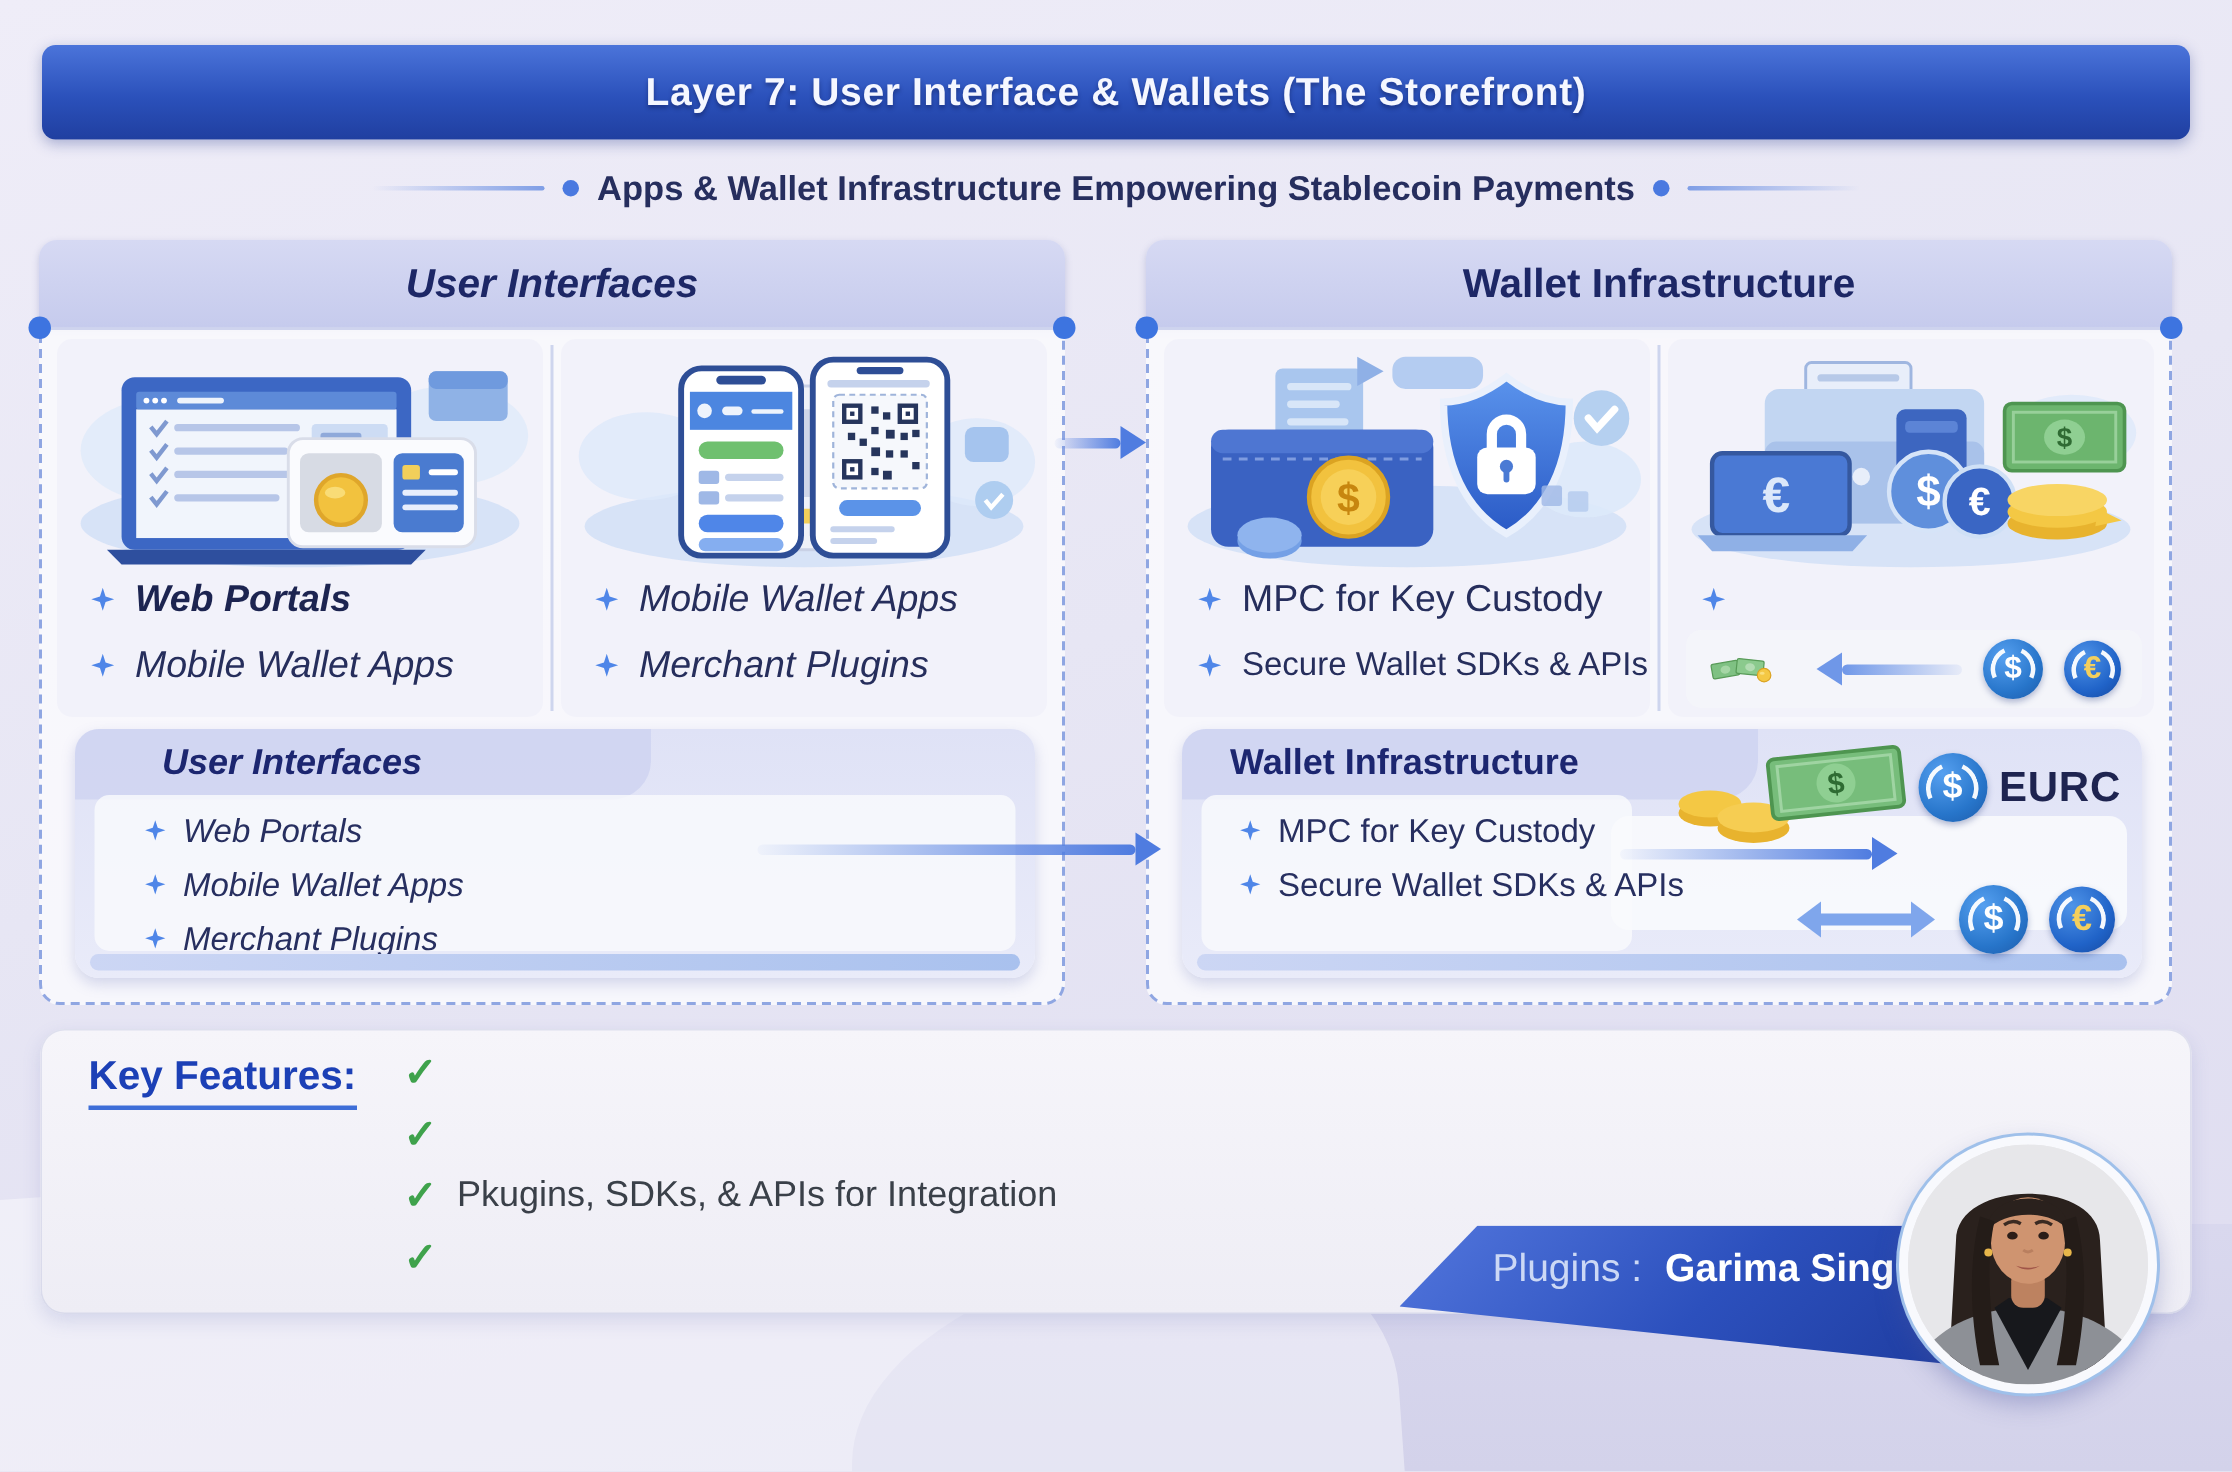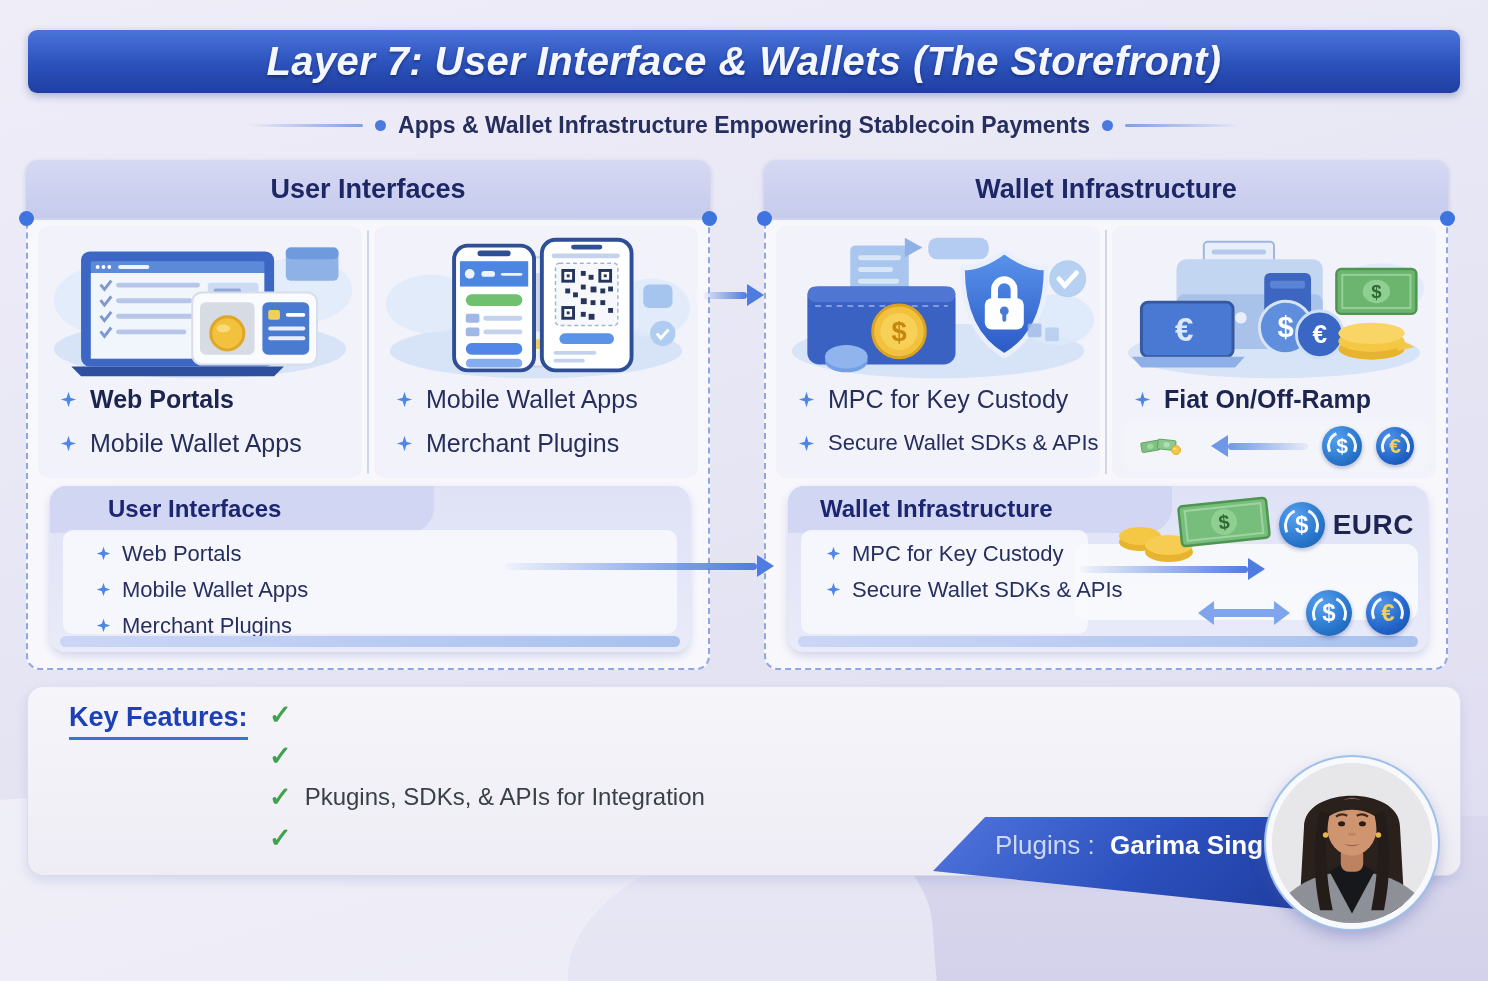--- a/index.html
+++ b/index.html
@@ -13,35 +13,35 @@
   .bg-band {position:absolute; right:0; bottom:0; width:920px; height:165px; z-index:0;
             background:linear-gradient(180deg,#d9d8ee,#d3d2ea); border-top-left-radius:340px 160px;}
   .bg-swish {position:absolute; left:-90px; bottom:-60px; width:1020px; height:270px; z-index:0;
              background:rgba(255,255,255,.42); border-top-right-radius:420px 190px; transform:rotate(-4deg);}
 
   
   .banner {position:absolute; left:28px; top:30px; width:1432px; height:63px; z-index:2;
            border-radius:9px; display:flex; align-items:center; justify-content:center;
            background:linear-gradient(180deg,#4b74da 0%,#2b51bb 55%,#203fa0 100%);
            box-shadow:0 3px 9px rgba(40,60,140,.35);}
-  .banner-title {color:#f5f7ff; font-size:40px; font-weight:700; letter-spacing:.4px;
-                 text-shadow:0 2px 3px rgba(10,20,70,.45);font-style:italic;}
+  .banner-title {color:#f5f7ff; font-size:26px; font-weight:700; letter-spacing:.4px;
+                 text-shadow:0 2px 3px rgba(10,20,70,.45);}
 
   
   .subtitle-row {position:absolute; left:0; top:112px; width:100%; z-index:2;
                  display:flex; align-items:center; justify-content:center; gap:12px;}
   .subtitle-line {height:3px; width:115px; border-radius:2px;}
   .line-left {background:linear-gradient(90deg,rgba(127,158,230,0),#7f9ee6);}
   .line-right {background:linear-gradient(270deg,rgba(127,158,230,0),#7f9ee6);}
   .subtitle-dot {width:11px; height:11px; border-radius:50%; background:#4a79e0;}
   .subtitle-text {font-size:23px; font-weight:700; color:#262e5e;}
 
   
   .panel {position:absolute; top:160px; width:684px; z-index:2;}
-  .panel-left {left:26px;} .panel-right {left:764px;}
+  .panel-left {left:26px;font-style:italic;} .panel-right {left:764px;}
   .panel-header {height:58px; border-radius:12px 12px 3px 3px;
                  background:linear-gradient(180deg,#d6d9f3,#c6cbed);
                  display:flex; align-items:center; justify-content:center;
                  box-shadow:0 2px 5px rgba(90,100,170,.28);}
   .panel-title {font-size:27px; font-weight:700; color:#1d2766;}
   .panel-body {position:relative; height:452px; background:rgba(249,249,253,.88);
                border:2px dashed #8fa6e2; border-top:none; border-radius:0 0 14px 14px;
                box-shadow:inset 0 2px 0 rgba(170,180,225,.5);}
   .corner-dot {position:absolute; width:15px; height:15px; border-radius:50%;
                background:#3d74e0; top:51px; z-index:4;}
@@ -113,21 +113,21 @@
   .cluster {position:absolute; left:326px; top:4px; width:175px; height:72px;}
   .eurc-row {position:absolute; right:14px; top:16px; display:flex; align-items:center; gap:8px;}
   .eurc-label {font-size:28px; font-weight:700; color:#1e2450; letter-spacing:.5px;}
   .flow-arrow {position:absolute; left:292px; top:72px;}
   .swap-row {position:absolute; right:18px; bottom:16px; display:flex; align-items:center; gap:14px; z-index:2;}
 
   
   .features-box {position:absolute; left:27px; top:686px; width:1434px; height:190px; z-index:2;
                  border-radius:16px; background:linear-gradient(180deg,#f6f5fa,#eeedf5);
                  box-shadow:inset 0 0 0 1px rgba(160,170,210,.28), 0 5px 12px rgba(115,125,190,.2);}
-  .features-title {position:absolute; left:42px; top:16px; font-size:27px; font-weight:700;
+  .features-title {position:absolute; left:32px; top:16px; font-size:27px; font-weight:700;
                    color:#1c40b6; border-bottom:3px solid #3e6ed8; padding-bottom:4px;}
   .features-list {position:absolute; left:242px; top:14px; display:flex; flex-direction:column; gap:11px;}
   .feature-row {display:flex; align-items:center; gap:13px; height:30px;}
   .feature-check {color:#3fa24c; font-size:27px; font-weight:700; line-height:1;}
   .feature-text {font-size:24px; color:#3a4049; white-space:nowrap;}
 
   
   .author-ribbon {position:absolute; left:933px; top:817px; width:372px; height:93px; z-index:3;
                   background:linear-gradient(135deg,#5276dd 0%,#2c50bd 55%,#1f3da0 100%);
                   clip-path:polygon(14% 0, 100% 0, 100% 100%, 0 58%);}
@@ -460,21 +460,20 @@
                 <ellipse cx="260" cy="106" rx="34" ry="11" fill="#f8d564"></ellipse>
                 <path d="M288,112 l16,8 -18,4 z" fill="#f4c844"></path>
               </g>
             </svg>
           </div>
           <div class="card-bullets">
             <div class="bullet-row bold">
               <svg class="star" viewBox="0 0 20 20">
                   <path d="M10 1 L12.2 7.8 L19 10 L12.2 12.2 L10 19 L7.8 12.2 L1 10 L7.8 7.8 Z" fill="#4f86e8"></path>
                 </svg>
-              <span class="bullet-label">Fiat On/Off-Ramp</span>
             </div>
           </div>
           <div class="ramp-strip">
             <svg viewBox="0 0 110 46" width="110" height="46">
               <g transform="rotate(-10 30 24)">
                   <rect x="8" y="12" width="44" height="24" rx="3" fill="#7fc183" stroke="#589b58" stroke-width="2"></rect>
                   <ellipse cx="30" cy="24" rx="8" ry="6.5" fill="#a5d6a5"></ellipse>
                 </g>
               <g transform="rotate(6 70 22)">
                   <rect x="48" y="8" width="44" height="24" rx="3" fill="#8bca8d" stroke="#589b58" stroke-width="2"></rect>

